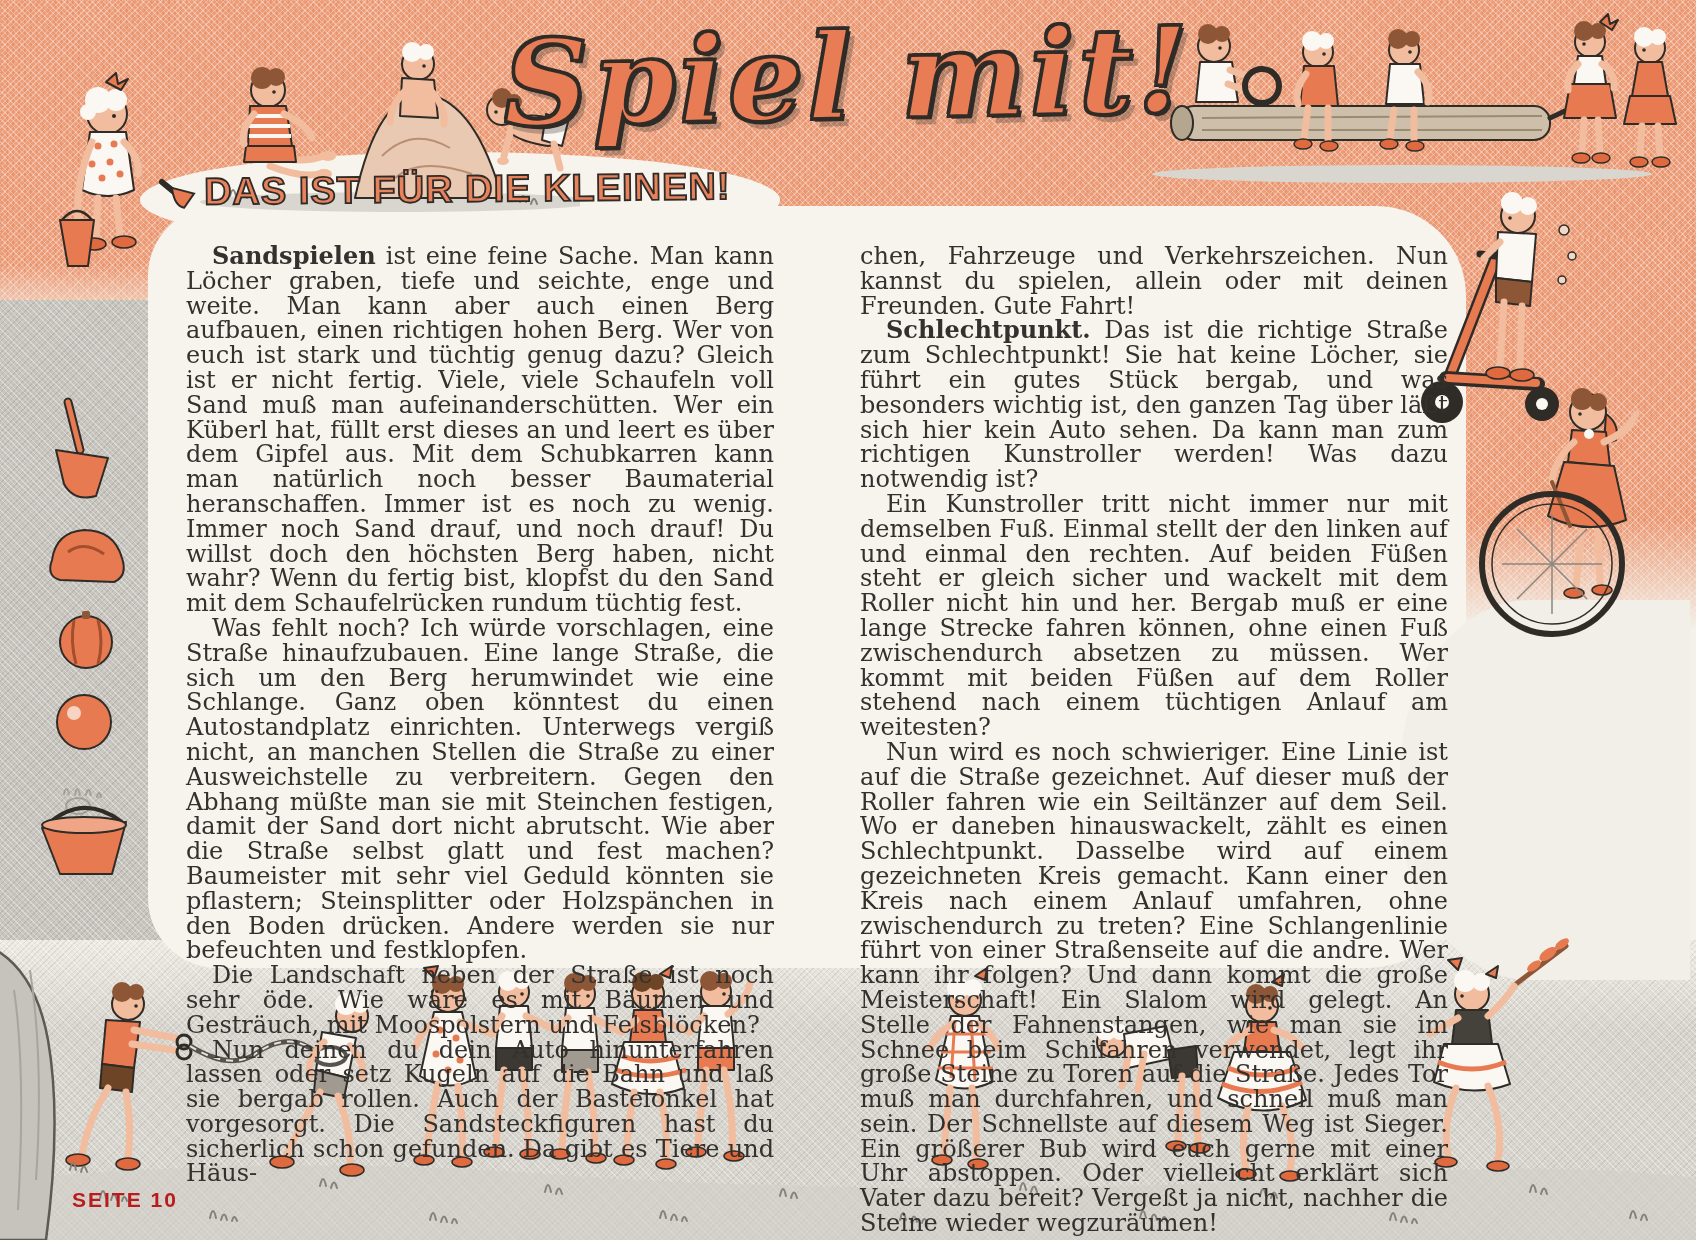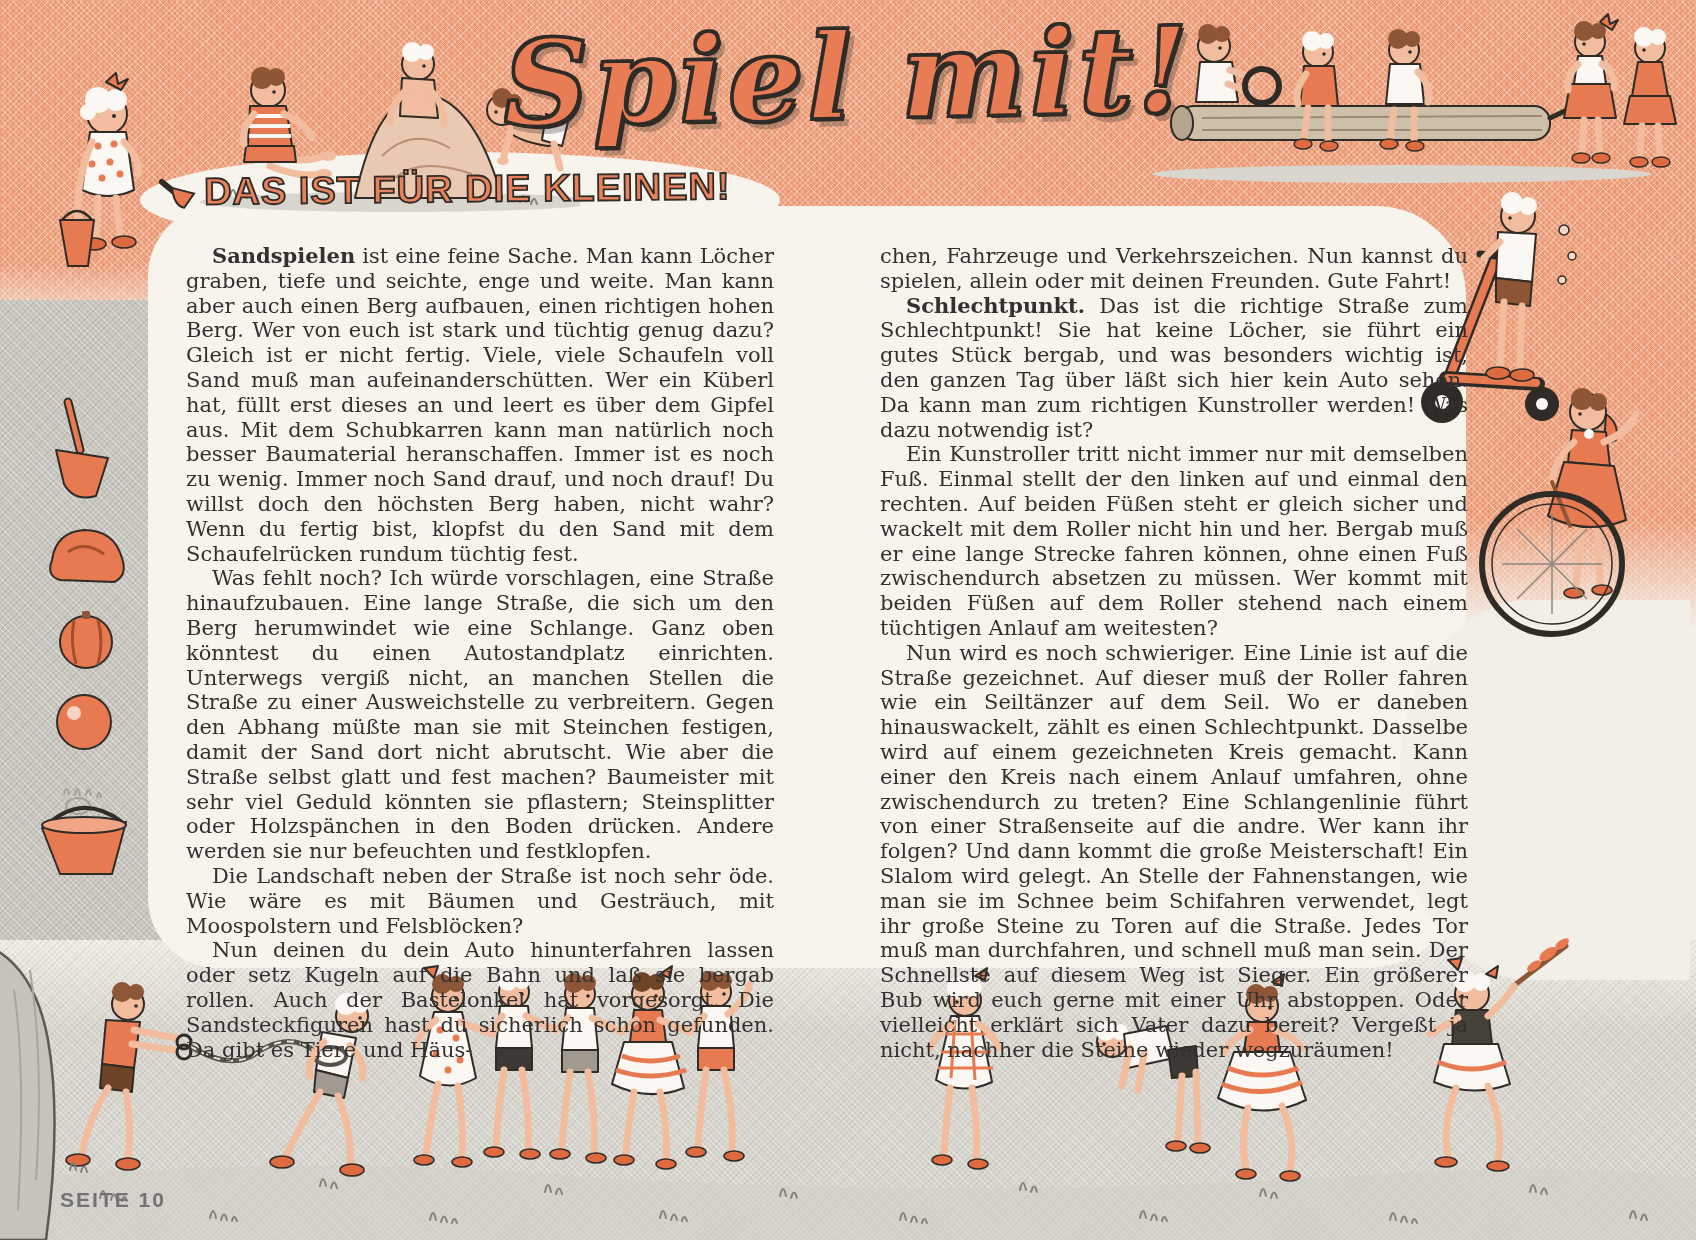--- a/index.html
+++ b/index.html
@@ -42,31 +42,31 @@
     -webkit-text-stroke:3px #2f2b27;
     text-shadow:3px 3px 0 #2f2b27,-2px -2px 0 #2f2b27,2px -2px 0 #2f2b27,
                 -2px 2px 0 #2f2b27,7px 8px 0 rgba(47,43,39,.28);
     transform:rotate(-1.2deg);pointer-events:none;}
   .subtitle{position:absolute;left:158px;top:168px;z-index:6;white-space:nowrap;
     font-family:"Liberation Sans",sans-serif;font-weight:900;font-size:38px;
     letter-spacing:1px;color:#e8825c;-webkit-text-stroke:1.8px #2f2b27;
     transform:rotate(-.6deg);display:flex;align-items:center;gap:6px;}
 
   .col{position:absolute;top:244px;width:588px;z-index:6;color:#33312e;
-    font-family:"DejaVu Serif",serif;font-size:21px;line-height:24.8px;
+    font-family:"DejaVu Serif",serif;font-size:24px;line-height:24.8px;
     text-align:justify;}
   .col-left{left:186px;}
-  .col-right{left:880px;}
+  .col-right{left:860px;}
   .col p{margin:0;text-indent:26px;}
   .col p.cont{text-indent:0;}
   .lead{font-weight:bold;}
 
-  .seite{position:absolute;left:60px;top:1188px;z-index:7;
+  .seite{position:absolute;left:72px;top:1188px;z-index:7;
     font-family:"Liberation Sans",sans-serif;font-weight:bold;font-size:21px;
-    letter-spacing:2px;color:#737373;}
+    letter-spacing:2px;color:#b91c1c;}
 
   .ill{position:absolute;z-index:4;pointer-events:none;}
   
   .dk{stroke:#2f2b27;stroke-width:2;stroke-linejoin:round;}
   .o{fill:#e87a52;} .w{fill:#fbf8f3;} .sk{fill:#f1bd9e;} .br{fill:#8d5737;}
   .limb{stroke:#f1bd9e;stroke-width:7;stroke-linecap:round;fill:none;}
   .shoe{fill:#e06a40;stroke:#2f2b27;stroke-width:1.5;}
   .grass{stroke:#84817a;stroke-width:2;fill:none;stroke-linecap:round;}
 </style>
 </head>

